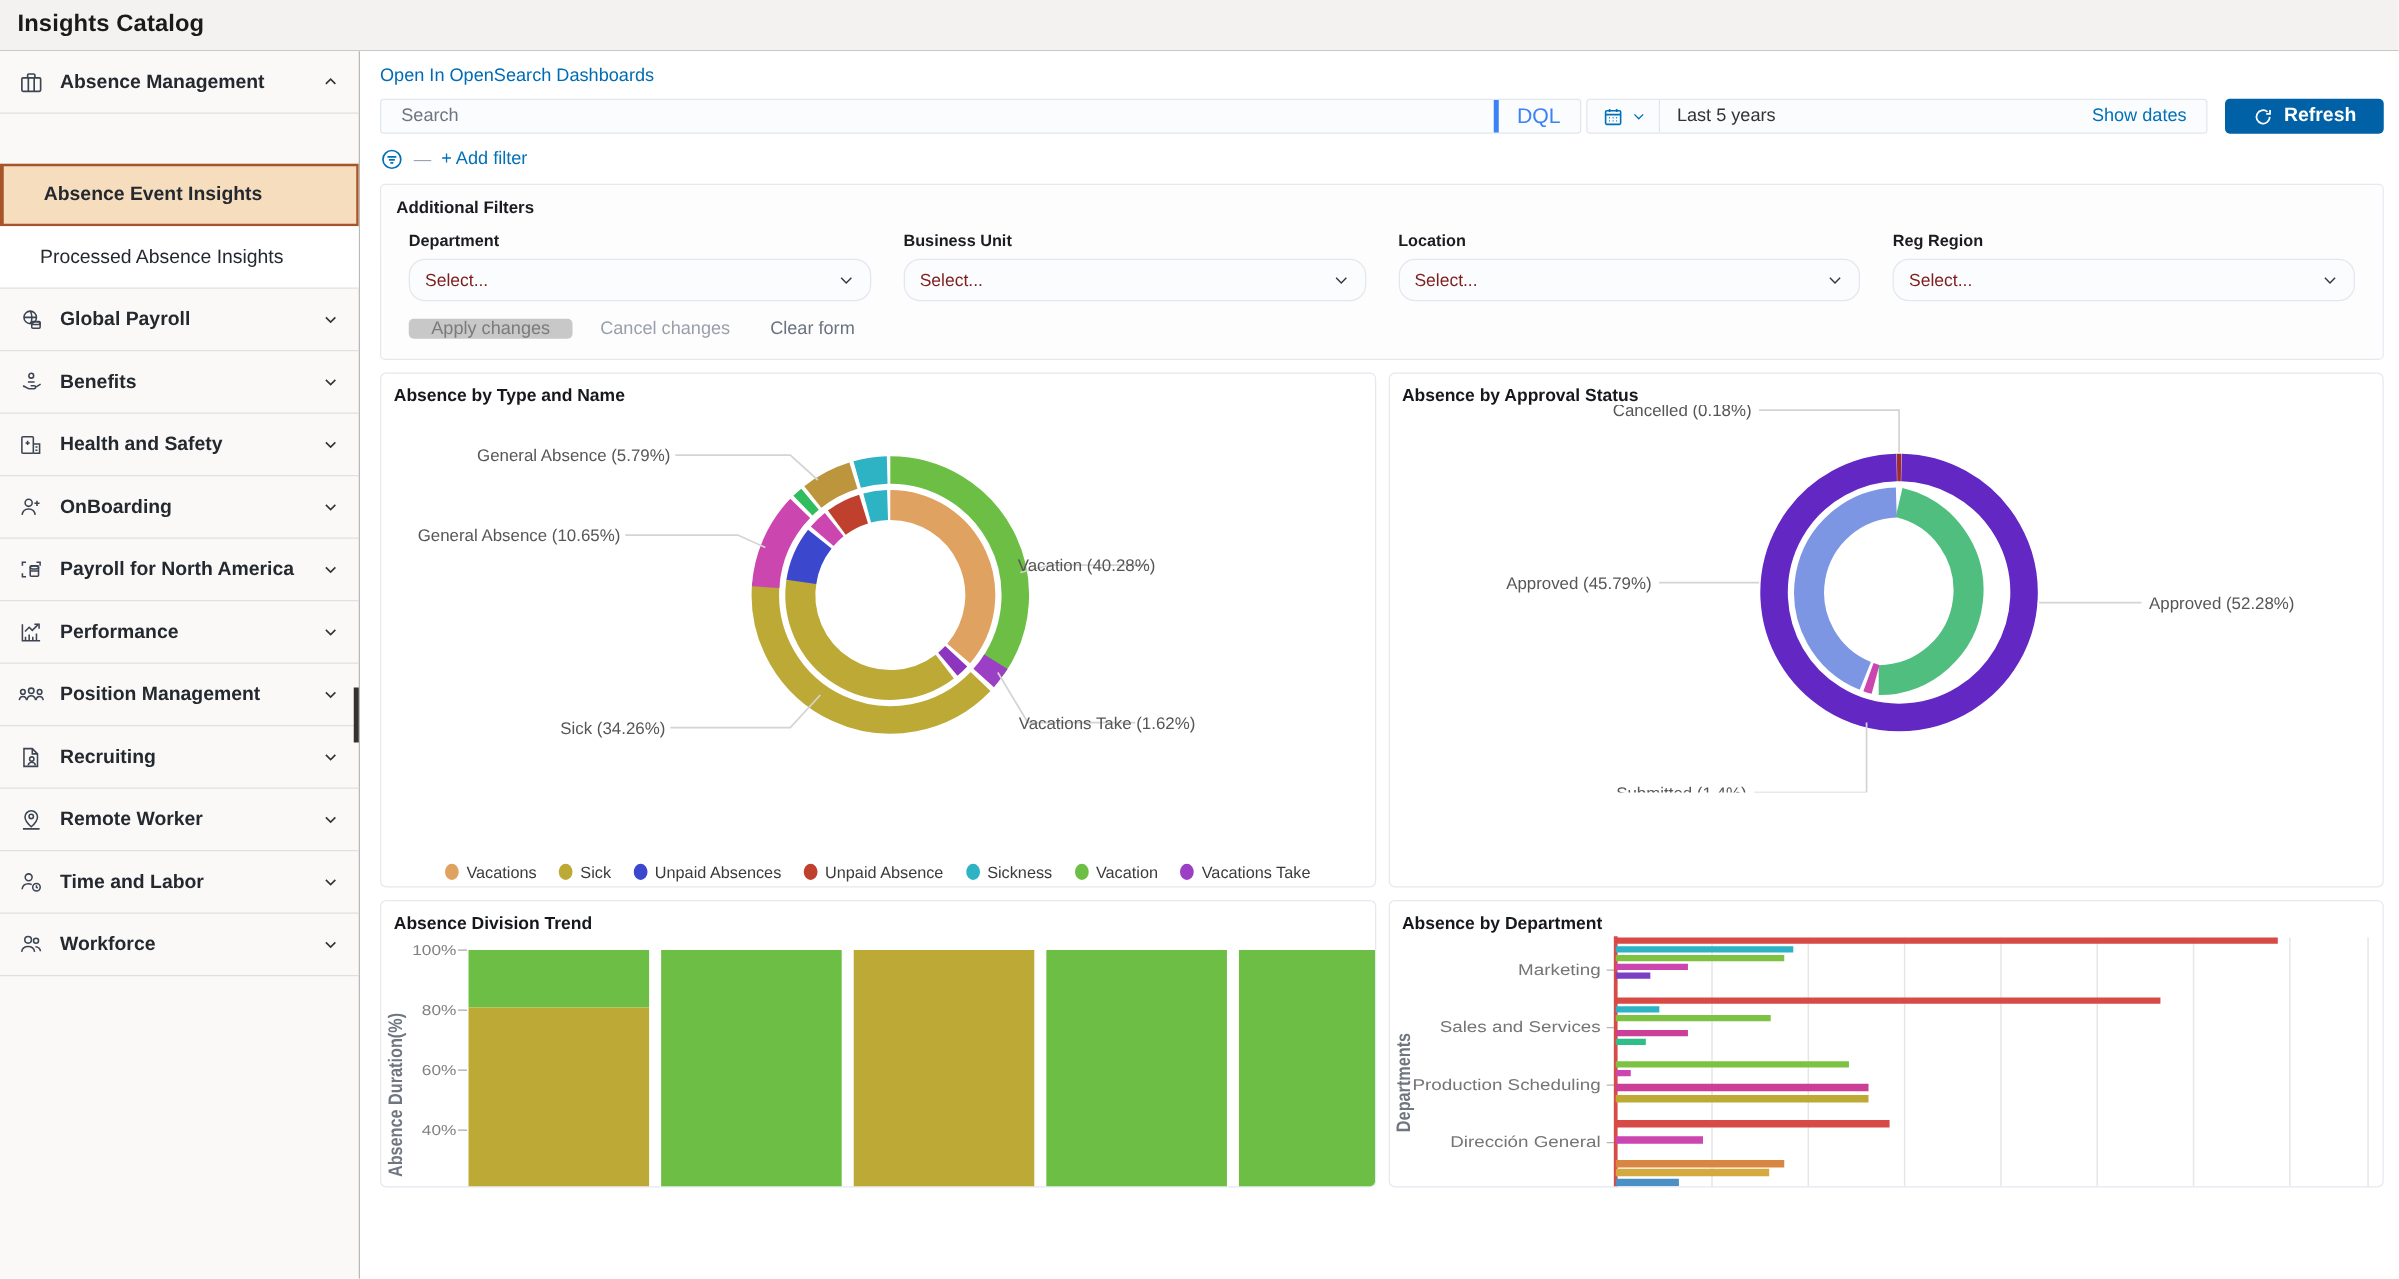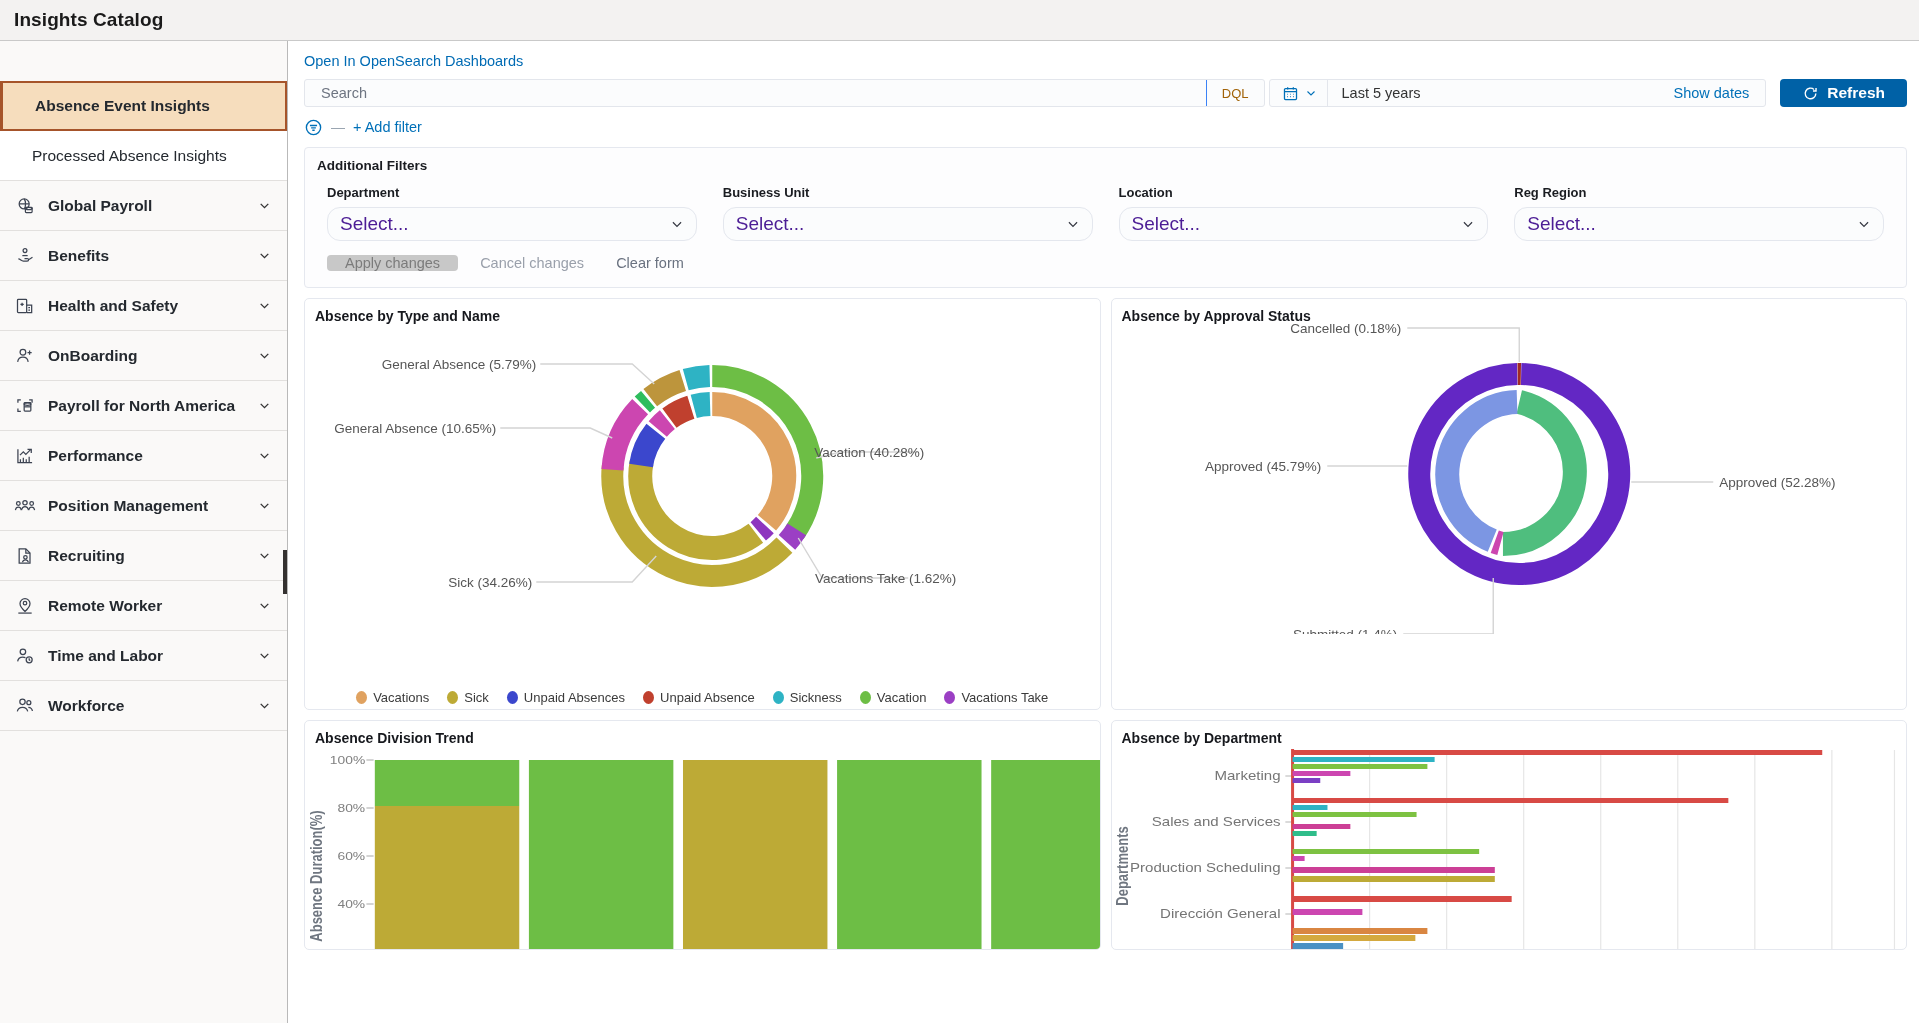--- a/index.html
+++ b/index.html
@@ -115,24 +115,24 @@
     padding: 0 0 0 14px;
     min-width: 0;
   }
   .search-input {
     flex: 1; border: none; outline: none; background: transparent;
     font-size: 14.5px; color: #333; font-family: "Liberation Sans", sans-serif;
     min-width: 0;
   }
   .search-input::placeholder { color: #6e7582; }
   .dql-btn {
-    border-left: 1px solid #3b82f6;
+    border-left: 4px solid #3b82f6;
     padding: 0 15px;
     display: flex; align-items: center;
-    color: #a16207; font-size: 13px; cursor: pointer;
+    color: #3b82f6; font-size: 17px; cursor: pointer;
     height: 100%;
   }
   .date-group {
     display: flex; align-items: stretch;
     margin-left: 4px;
     border: 1px solid #e3e6ec;
     border-radius: 3px;
     background: #fbfcfd;
   }
   .cal-btn {
@@ -193,21 +193,21 @@
     padding: 10px 22px 0 22px;
   }
   .field-label { font-size: 13px; font-weight: bold; color: #1a1c21; margin-bottom: 7px; }
   .select-box {
     height: 34px;
     background: #fbfcfd;
     border: 1px solid #e4e7ee;
     border-radius: 13px;
     display: flex; align-items: center; justify-content: space-between;
     padding: 0 12px;
-    font-size: 19px; color: #4c1d95;
+    font-size: 14px; color: #7f1d1d;
     cursor: pointer;
   }
   .select-box .chev-d { color: #343741; display: flex; }
   .form-actions {
     display: flex; align-items: center; gap: 0;
     padding: 14px 22px 16px 22px;
   }
   .btn-disabled {
     background: #c8c8c8; color: #7b7b7b;
     border: none; border-radius: 4px;
@@ -271,20 +271,35 @@
 <div class="app">
 
   <div class="topbar">
     <div class="topbar-title">Insights Catalog</div>
   </div>
 
   <div class="body-row">
 
     <div class="sidebar">
 
+      <div class="nav-item group">
+        <span class="nav-ico">
+          <svg width="20" height="20" viewBox="0 0 24 24" fill="none" stroke="currentColor" stroke-width="1.6">
+            <rect x="3" y="7.5" width="18" height="13" rx="1.2"></rect>
+            <path d="M8.5 7.5V5a1.2 1.2 0 0 1 1.2-1.2h4.6A1.2 1.2 0 0 1 15.5 5v2.5"></path>
+            <path d="M9.2 20.5V7.5M14.8 20.5V7.5"></path>
+          </svg>
+        </span>
+        <span class="nav-label">Absence Management</span>
+        <span class="chev">
+          <svg width="13" height="13" viewBox="0 0 24 24" fill="none" stroke="currentColor" stroke-width="2.4">
+              <path d="M5 15l7-7 7 7"></path>
+            </svg>
+        </span>
+      </div>
 
       <div class="sub-item active">
         <span>Absence Event Insights</span>
       </div>
       <div class="sub-item">
         <span>Processed Absence Insights</span>
       </div>
 
       <div class="nav-item group">
         <span class="nav-ico">

